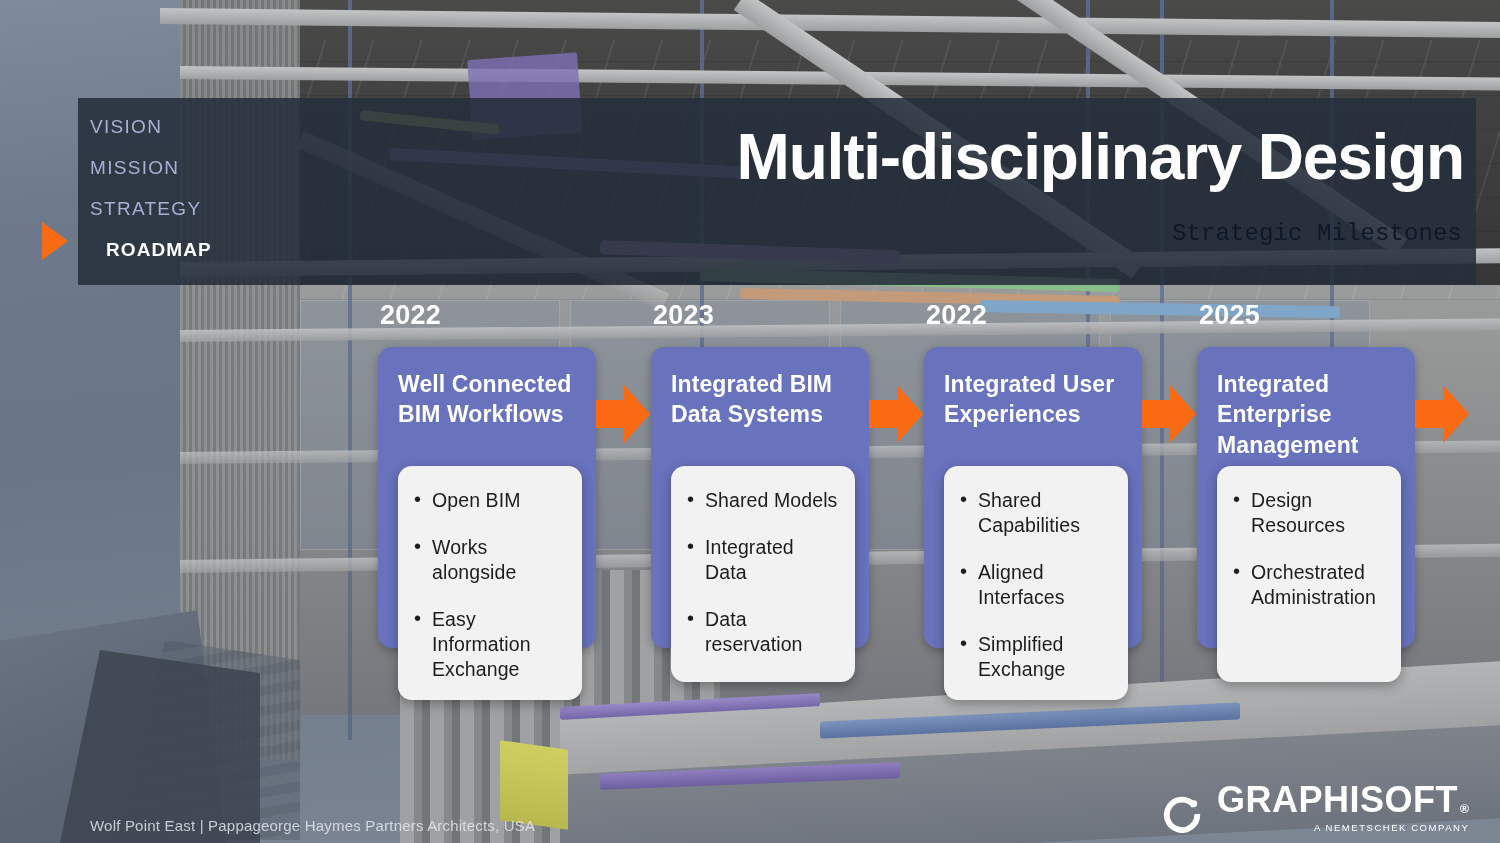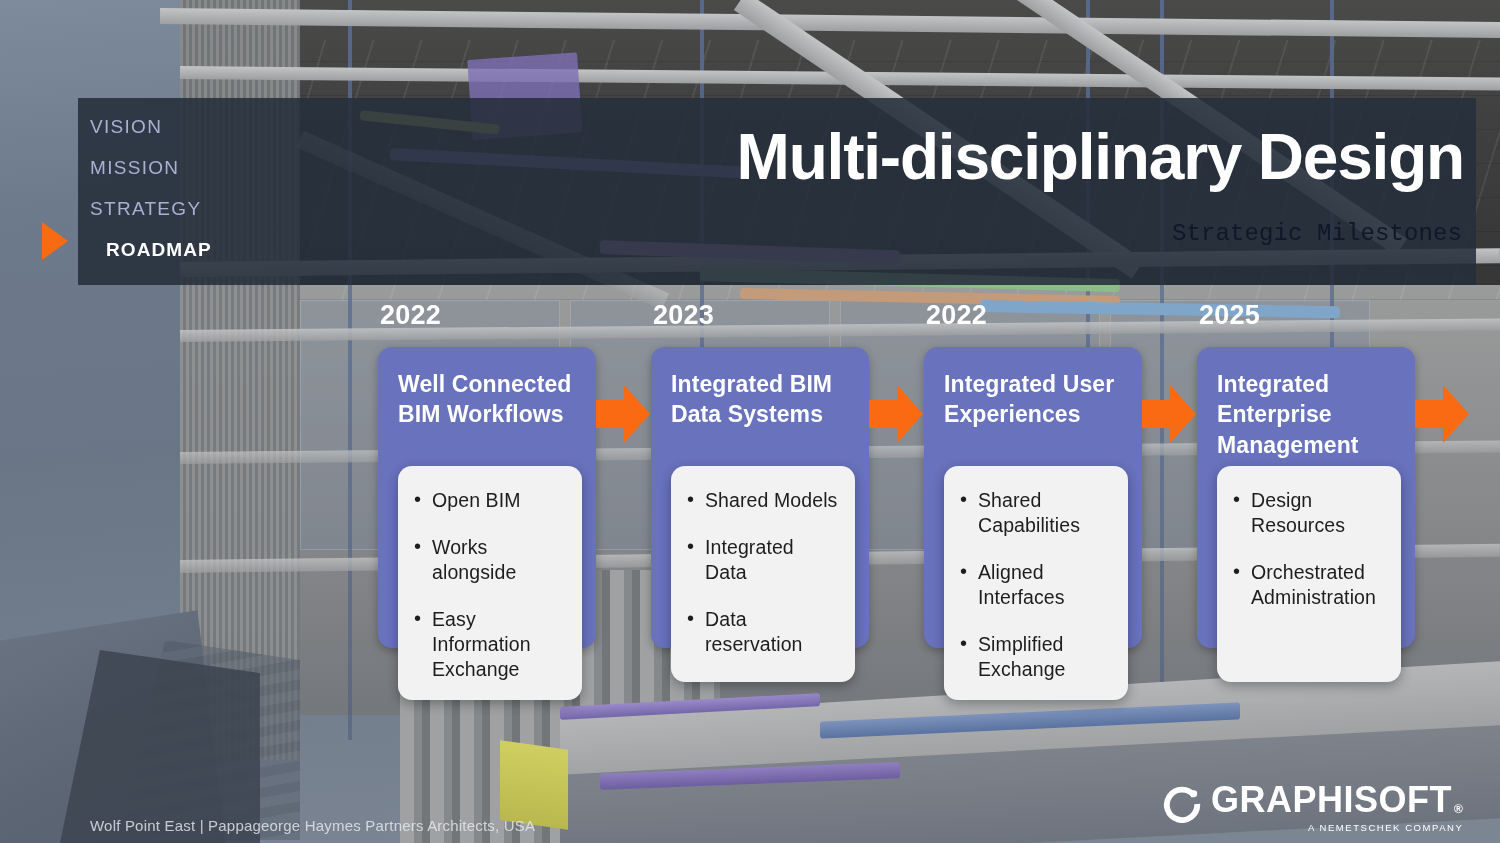--- a/index.html
+++ b/index.html
@@ -216,21 +216,21 @@
   .a4 { left:1415px; }
 
   
   .caption {
     position:absolute; left:90px; top:817px;
     font-size:15px; color:rgba(232,236,240,.80);
     letter-spacing:.2px;
   }
   .logo {
     position:absolute; left:1163px; top:783px;
-    display:flex; align-items:flex-start; gap:10px;
+    display:flex; align-items:flex-end; gap:16px;
   }
   .logo-mark { width:38px; height:38px; margin-top:2px; }
   .logo-text-wrap { display:flex; flex-direction:column; align-items:flex-end; }
   .logo-word {
     font-size:36px; font-weight:700; color:#ffffff;
     letter-spacing:.5px; line-height:.95;
     display:flex; align-items:flex-start;
   }
   .logo-reg { font-size:12px; line-height:1; margin-top:20px; margin-left:2px; }
   .logo-tag {

